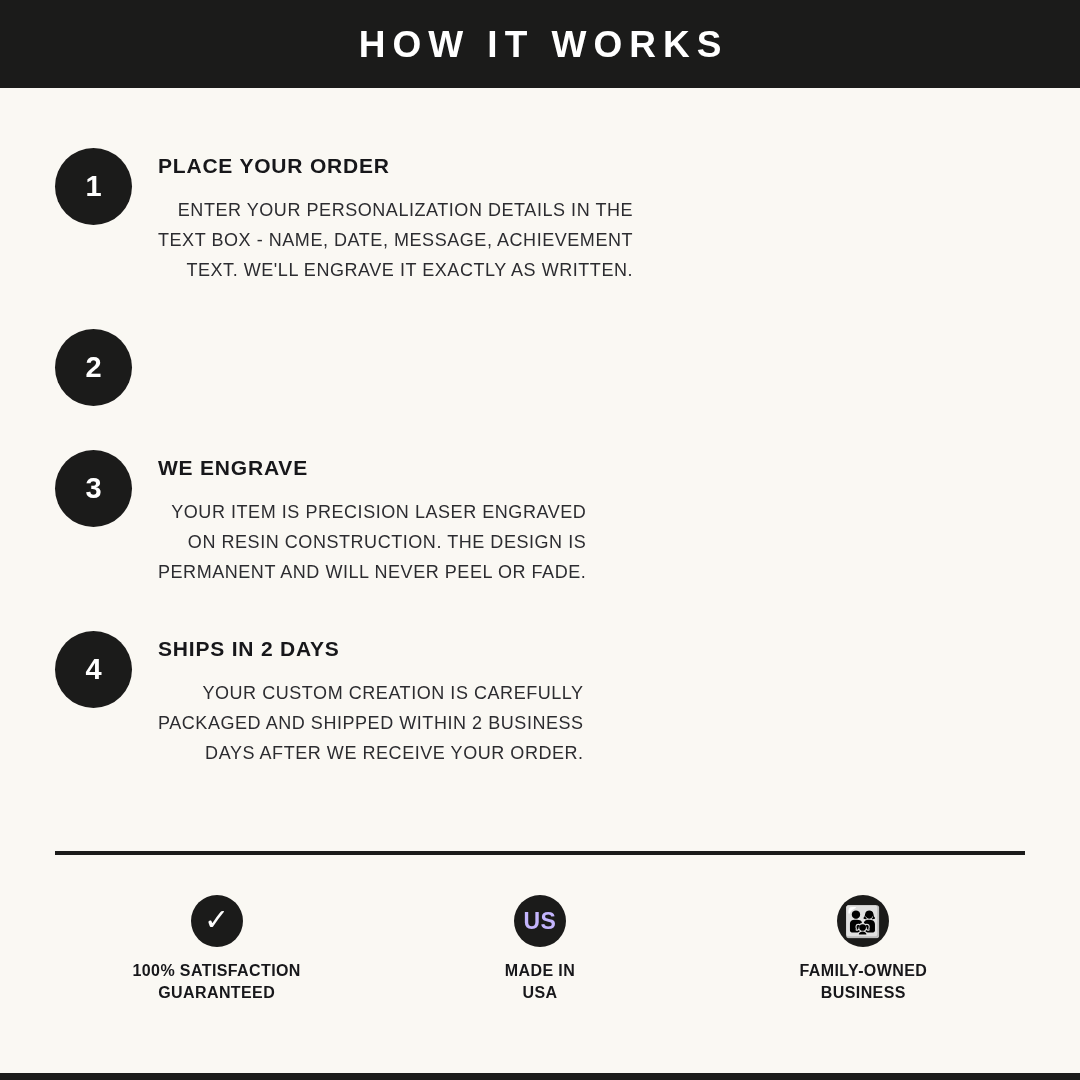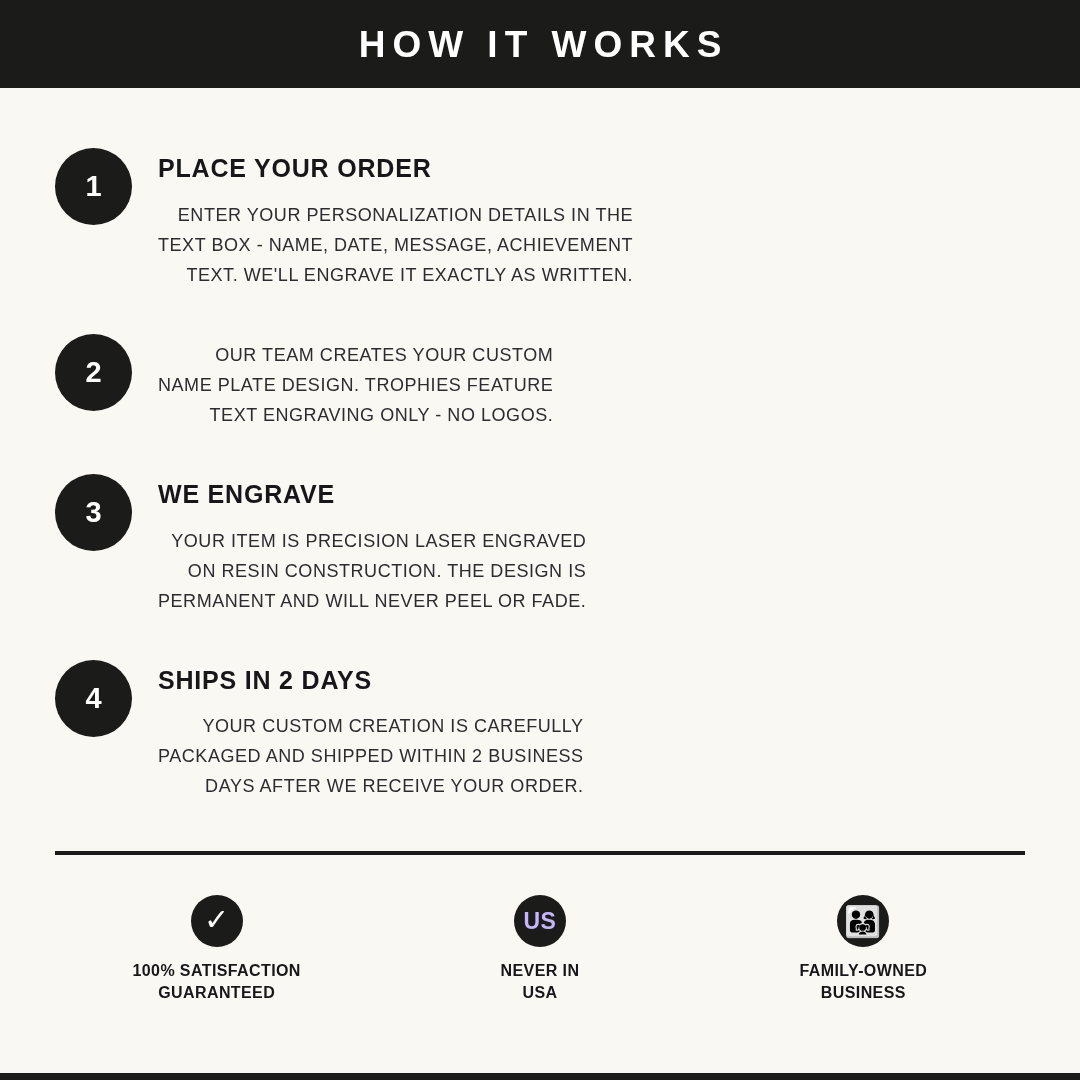--- a/index.html
+++ b/index.html
@@ -73,21 +73,21 @@
     margin-top:2px;
   }
 
   .step-body {
     padding-left:26px;
     padding-top:8px;
   }
 
   .step-title {
     color:#17171a;
-    font-size:25px;
+    font-size:21px;
     font-weight:bold;
     letter-spacing:0.8px;
     line-height:1.15;
     margin-bottom:17px;
   }
 
   .step-desc {
     color:#2c2c30;
     font-size:18px;
     font-weight:normal;
@@ -194,23 +194,20 @@
 TEXT BOX - NAME, DATE, MESSAGE, ACHIEVEMENT
 TEXT. WE'LL ENGRAVE IT EXACTLY AS WRITTEN.</div>
       </div>
     </div>
 
     <div class="step">
       <div class="step-badge">
         <span>2</span>
       </div>
       <div class="step-body">
-        <div class="step-desc">OUR TEAM CREATES YOUR CUSTOM
-NAME PLATE DESIGN. TROPHIES FEATURE
-TEXT ENGRAVING ONLY - NO LOGOS.</div>
       </div>
     </div>
 
     <div class="step">
       <div class="step-badge">
         <span>3</span>
       </div>
       <div class="step-body">
         <div class="step-title">WE ENGRAVE</div>
         <div class="step-desc">YOUR ITEM IS PRECISION LASER ENGRAVED
@@ -242,21 +239,21 @@
         <span class="glyph-check">✓</span>
       </div>
       <div class="badge-label">100% SATISFACTION
 GUARANTEED</div>
     </div>
 
     <div class="badge">
       <div class="badge-circle">
         <span class="glyph-us">US</span>
       </div>
-      <div class="badge-label">NEVER IN
+      <div class="badge-label">MADE IN
 USA</div>
     </div>
 
     <div class="badge">
       <div class="badge-circle">
         <span class="glyph-family">👨‍👩‍👧</span>
       </div>
       <div class="badge-label">FAMILY-OWNED
 BUSINESS</div>
     </div>

